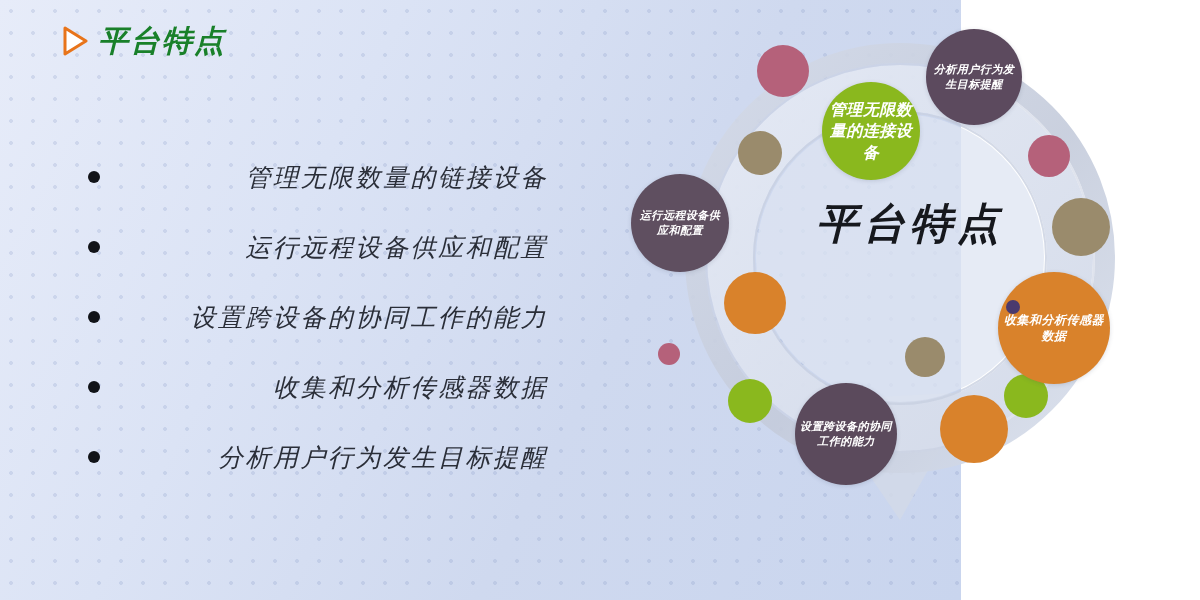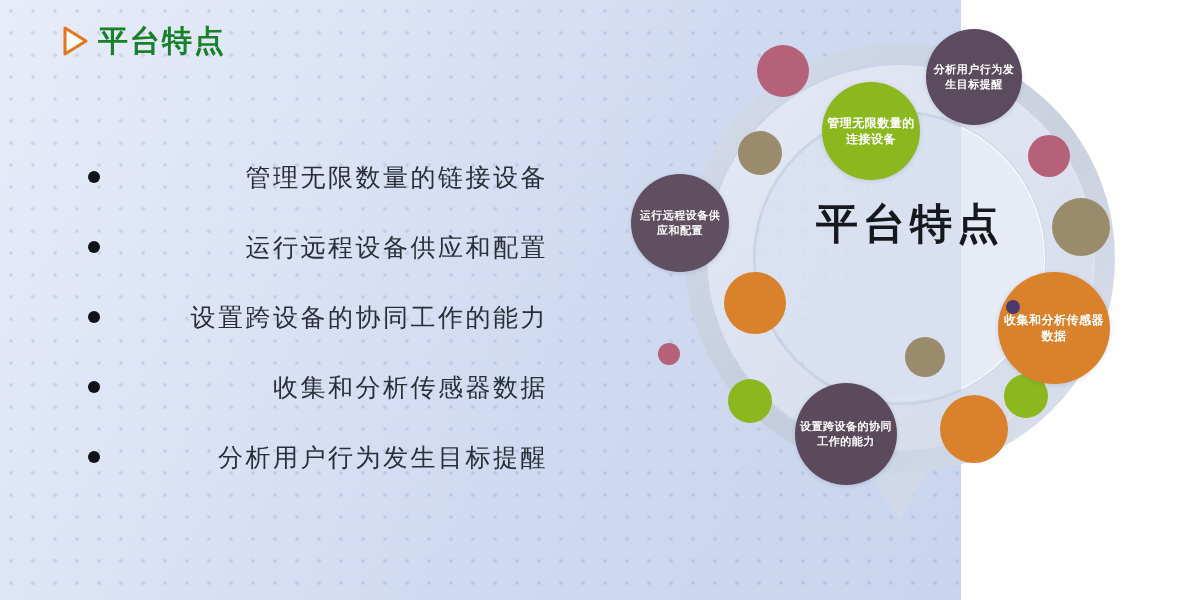--- a/index.html
+++ b/index.html
@@ -5,20 +5,21 @@
   * { margin:0; padding:0; box-sizing:border-box; }
   html, body {
     width:1200px; height:600px; overflow:hidden;
     font-family:"Liberation Sans", sans-serif;
   }
   #slide {
     position:relative; width:961px; height:600px;
     background:
       radial-gradient(circle at 11px 11px, rgba(120,140,190,0.20) 1.6px, rgba(120,140,190,0) 2.2px) 0 0 / 22px 22px,
       linear-gradient(118deg, #e7ecf9 0%, #dbe3f5 32%, #cfd9ef 62%, #c9d5ee 100%);
+    font-style: italic;
   }
   
   #heading {
     position:absolute; left:62px; top:26px;
     display:flex; align-items:center; gap:10px;
   }
   .arrow-icon { width:26px; height:30px; display:block; flex:none; }
   #heading-text {
     font-size:30px; font-weight:bold; color:#19802a;
     letter-spacing:2px; line-height:1;
@@ -127,21 +128,21 @@
     <span class="deco" style="left:58px;top:343px;width:22px;height:22px;background:#b5617a;"></span>
     <span class="deco" style="left:128px;top:379px;width:44px;height:44px;background:#8ab81e;"></span>
     <span class="deco" style="left:305px;top:337px;width:40px;height:40px;background:#9a8b6c;"></span>
     <span class="deco" style="left:340px;top:395px;width:68px;height:68px;background:#d9822b;"></span>
     <span class="deco" style="left:404px;top:374px;width:44px;height:44px;background:#8ab81e;"></span>
     <span class="deco" style="left:452px;top:198px;width:58px;height:58px;background:#9a8b6c;"></span>
     <span class="deco" style="left:428px;top:135px;width:42px;height:42px;background:#b5617a;"></span>
 
     <div id="center-title">平台特点</div>
 
-    <div class="node" style="left:222px;top:82px;width:98px;height:98px;background:#8ab81e;font-size:12px;">
+    <div class="node" style="left:222px;top:82px;width:98px;height:98px;background:#8ab81e;font-size:16px;">
       <span>管理无限数量的连接设备</span>
     </div>
 
     <div class="node" style="left:326px;top:29px;width:96px;height:96px;background:#5c4a5e;font-size:11px;">
       <span>分析用户行为发生目标提醒</span>
     </div>
 
     <div class="node" style="left:398px;top:272px;width:112px;height:112px;background:#d9822b;font-size:12px;">
       <span>收集和分析传感器数据</span>
     </div>

